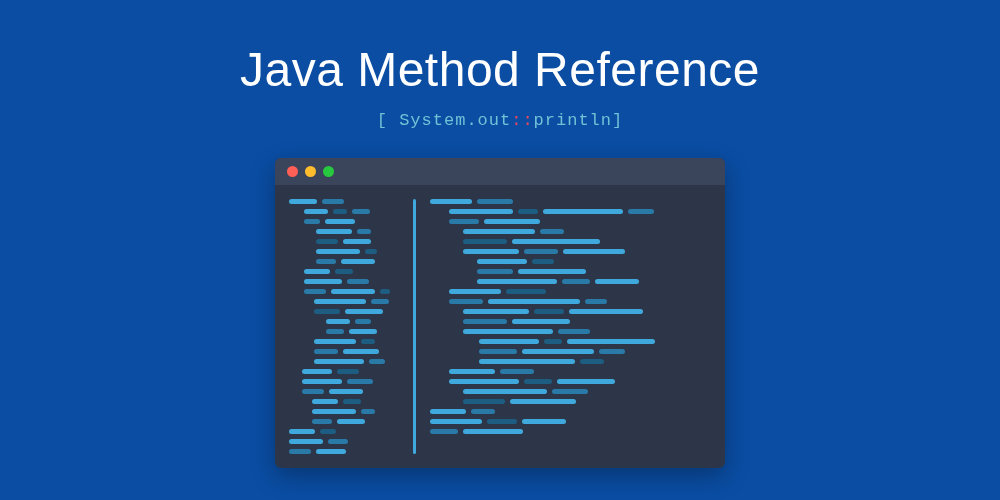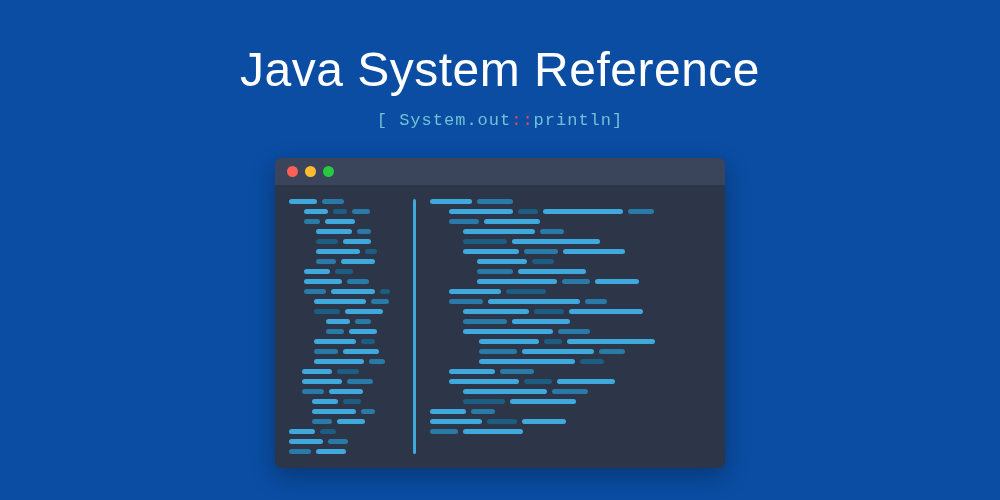--- a/index.html
+++ b/index.html
@@ -93,21 +93,21 @@
   border-radius: 3px;
 }
 .c-bright { background: #3fa9dd; }
 .c-mid { background: #2a7aa8; }
 .c-dark { background: #1e5d82; }
 .sp { background: transparent; }
 </style>
 </head>
 <body>
 
-<h1 class="title">Java System Reference</h1>
+<h1 class="title">Java Method Reference</h1>
 
 <div class="subtitle">
   <span class="bracket">[ </span><span class="sysout">System.out</span><span class="colons">::</span><span class="method">println</span><span class="bracket">]</span>
 </div>
 
 <div class="editor">
   <div class="titlebar">
     <span class="dot red"></span>
     <span class="dot yellow"></span>
     <span class="dot green"></span>

